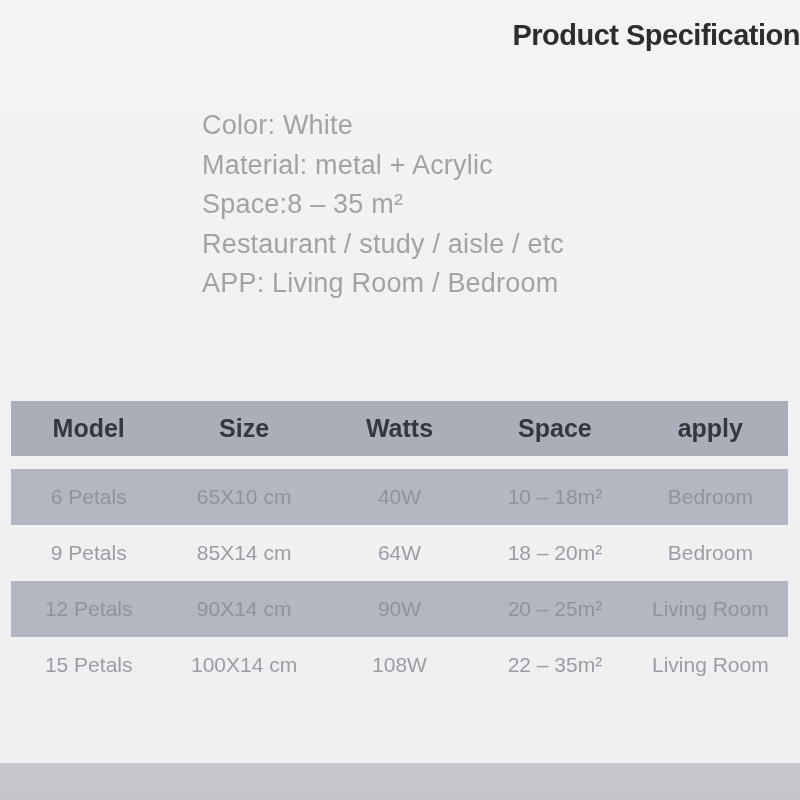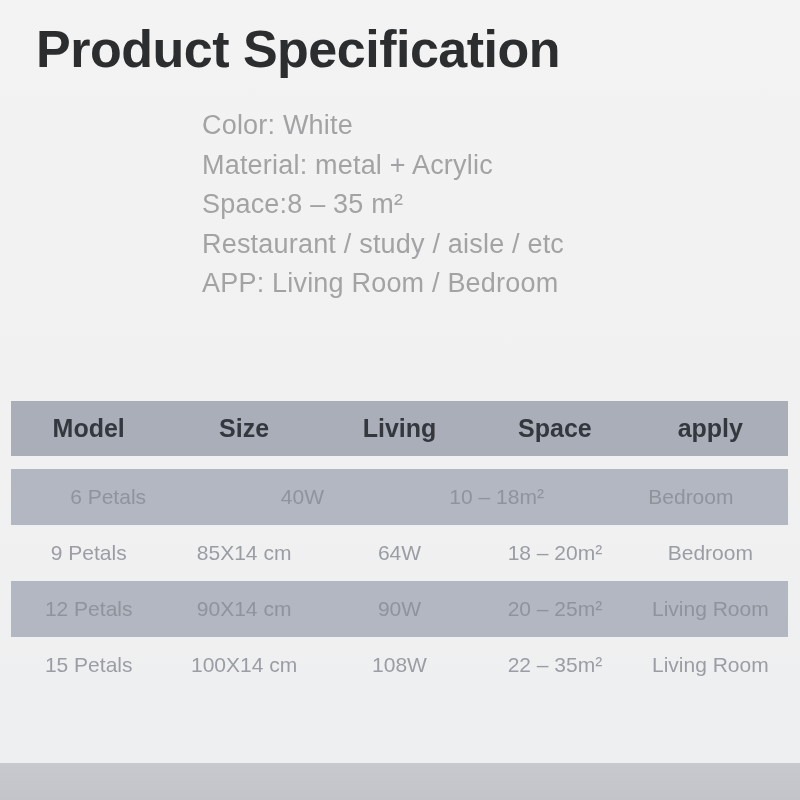--- a/index.html
+++ b/index.html
@@ -13,22 +13,22 @@
     margin: 0 auto;
     background: linear-gradient(180deg, #f3f3f4 0%, #f1f1f2 55%, #eeeff0 95%);
     overflow: hidden;
   }
 
   .page-title {
     position: absolute;
     top: 19px;
     left: 0;
     right: 0;
-    text-align: left;
-    font-size: 52px;
+    text-align: right;
+    font-size: 29px;
     font-weight: 700;
     letter-spacing: -0.5px;
     color: #2c2d2f;
     padding-left: 36px;
   }
 
   .spec-list {
     position: absolute;
     top: 106px;
     left: 202px;
@@ -91,27 +91,28 @@
     <div>Space:8 – 35 m²</div>
     <div>Restaurant / study / aisle / etc</div>
     <div>APP: Living Room / Bedroom</div>
   </div>
 
   <div class="spec-table">
 
     <div class="t-row t-header">
       <div>Model</div>
       <div>Size</div>
-      <div>Living</div>
+      <div>Watts</div>
       <div>Space</div>
       <div>apply</div>
     </div>
 
     <div class="t-row t-body-row banded">
       <div>6 Petals</div>
+      <div>65X10 cm</div>
       <div>40W</div>
       <div>10 – 18m²</div>
       <div>Bedroom</div>
     </div>
 
     <div class="t-row t-body-row plain">
       <div>9 Petals</div>
       <div>85X14 cm</div>
       <div>64W</div>
       <div>18 – 20m²</div>

